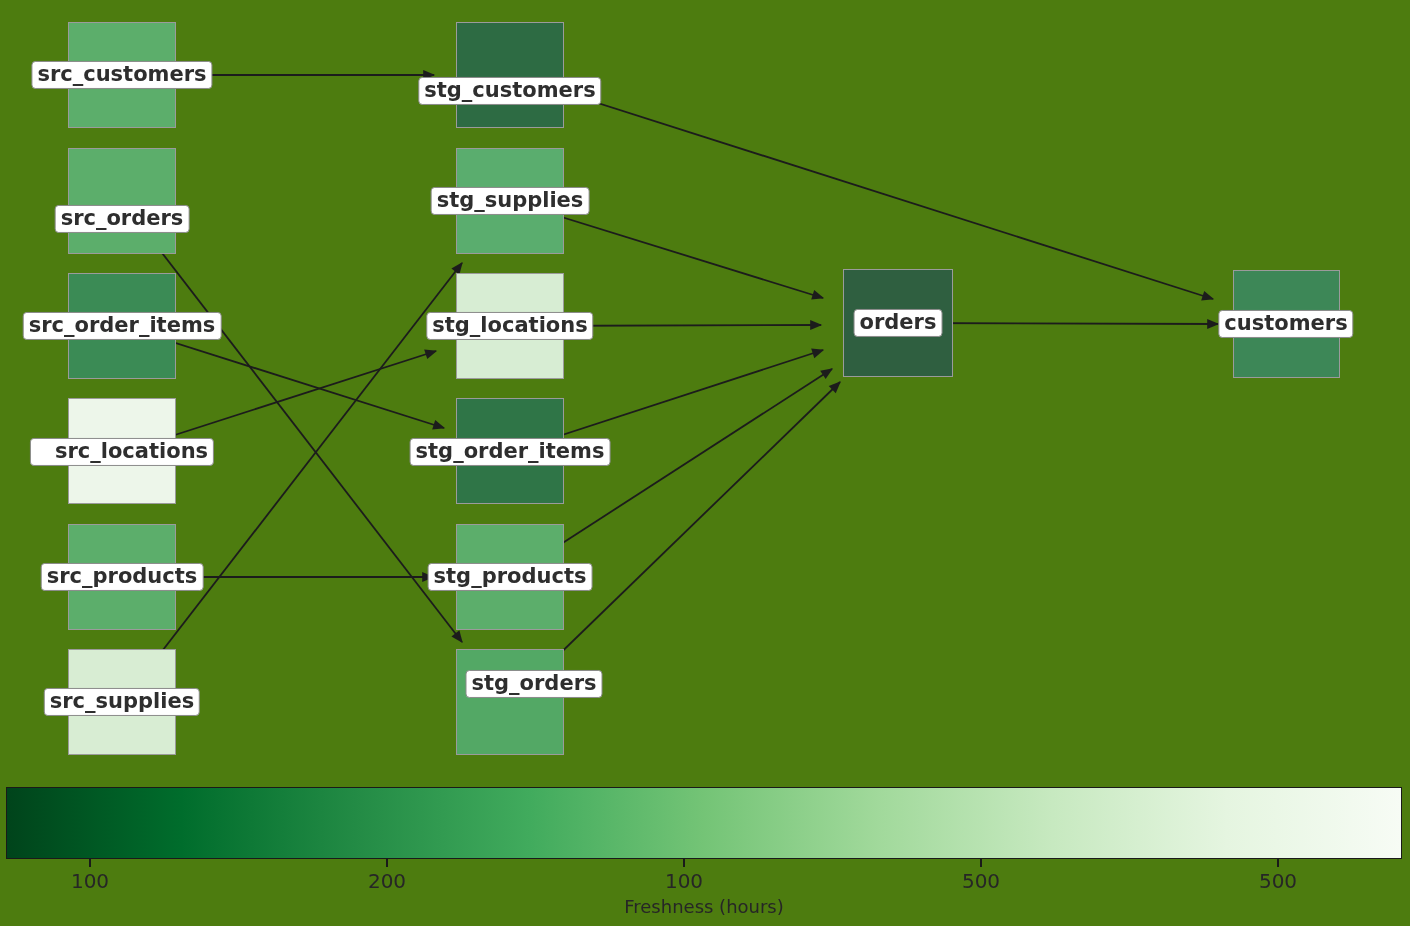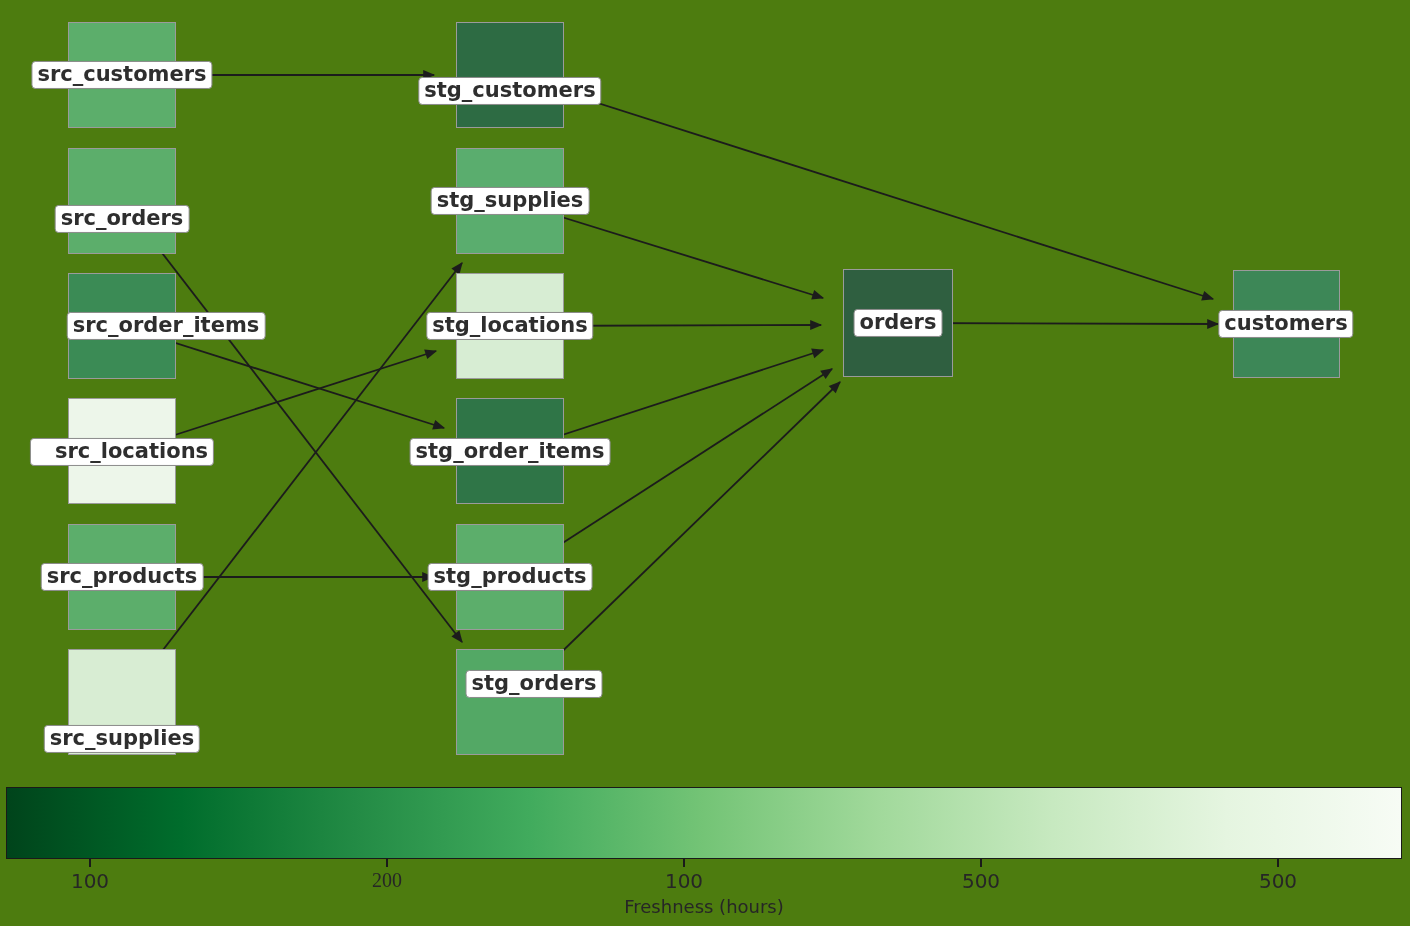--- a/index.html
+++ b/index.html
@@ -109,40 +109,40 @@
       <div class="node" style="left: 456px; top: 273px; width: 108px; height: 106px; background: rgb(215, 237, 211);"></div>
       <div class="node" style="left: 456px; top: 398px; width: 108px; height: 106px; background: rgb(47, 117, 71);"></div>
       <div class="node" style="left: 456px; top: 524px; width: 108px; height: 106px; background: rgb(92, 174, 107);"></div>
       <div class="node" style="left: 456px; top: 649px; width: 108px; height: 106px; background: rgb(83, 168, 101);"></div>
       <div class="node" style="left: 843px; top: 269px; width: 110px; height: 108px; background: rgb(47, 95, 64);"></div>
       <div class="node" style="left: 1233px; top: 270px; width: 107px; height: 108px; background: rgb(61, 135, 87);"></div>
     </div>
   <div id="labels">
       <div class="node-label" style="left: 122px; top: 75px;">src_customers</div>
       <div class="node-label" style="left: 122px; top: 201px; margin-top: 18px;">src_orders</div>
-      <div class="node-label" style="left: 122px; top: 326px; margin-left: 44px;">src_order_items</div>
+      <div class="node-label" style="left: 122px; top: 326px;">src_order_items</div>
       <div class="node-label" style="left: 122px; top: 452px; padding-left: 24px;">src_locations</div>
       <div class="node-label" style="left: 122px; top: 577px;">src_products</div>
-      <div class="node-label" style="left: 122px; top: 739px; text-align: center;">src_supplies</div>
+      <div class="node-label" style="left: 122px; top: 702px; text-align: center;">src_supplies</div>
       <div class="node-label" style="left: 510px; top: 75px; margin-top: 16px;">stg_customers</div>
       <div class="node-label" style="left: 510px; top: 201px;">stg_supplies</div>
       <div class="node-label" style="left: 510px; top: 326px; text-align: center;">stg_locations</div>
       <div class="node-label" style="left: 510px; top: 452px;">stg_order_items</div>
       <div class="node-label" style="left: 510px; top: 577px;">stg_products</div>
       <div class="node-label" style="left: 510px; top: 684px; margin-left: 24px;">stg_orders</div>
       <div class="node-label" style="left: 898px; top: 323px;">orders</div>
       <div class="node-label" style="left: 1286px; top: 324px;">customers</div>
     </div>
 
   <div id="colorbar" style="left: 6px; top: 787px; width: 1396px; height: 72px; background: linear-gradient(to right, rgb(0, 68, 27) 0%, rgb(0, 109, 44) 12.5%, rgb(35, 139, 69) 25%, rgb(65, 171, 93) 37.5%, rgb(116, 196, 118) 50%, rgb(161, 217, 155) 62.5%, rgb(199, 233, 192) 75%, rgb(229, 245, 224) 87.5%, rgb(247, 252, 245) 100%);"></div>
   <div id="cb-ticks">
       <div class="cb-tick" style="left: 89.2px; top: 859px;"></div>
       <div class="cb-tick-label" style="left: 90px; top: 869px;">100</div>
       <div class="cb-tick" style="left: 386.2px; top: 859px;"></div>
-      <div class="cb-tick-label" style="left: 387px; top: 869px; font-family: Liberation Serif, serif;">200</div>
+      <div class="cb-tick-label" style="left: 387px; top: 869px;">200</div>
       <div class="cb-tick" style="left: 683.2px; top: 859px;"></div>
       <div class="cb-tick-label" style="left: 684px; top: 869px;">100</div>
       <div class="cb-tick" style="left: 980.2px; top: 859px;"></div>
       <div class="cb-tick-label" style="left: 981px; top: 869px;">500</div>
       <div class="cb-tick" style="left: 1277.2px; top: 859px;"></div>
       <div class="cb-tick-label" style="left: 1278px; top: 869px;">500</div>
     </div>
   <div id="cb-axis-label" style="left: 704px; top: 896px;">Freshness (hours)</div>
 </div>
 

